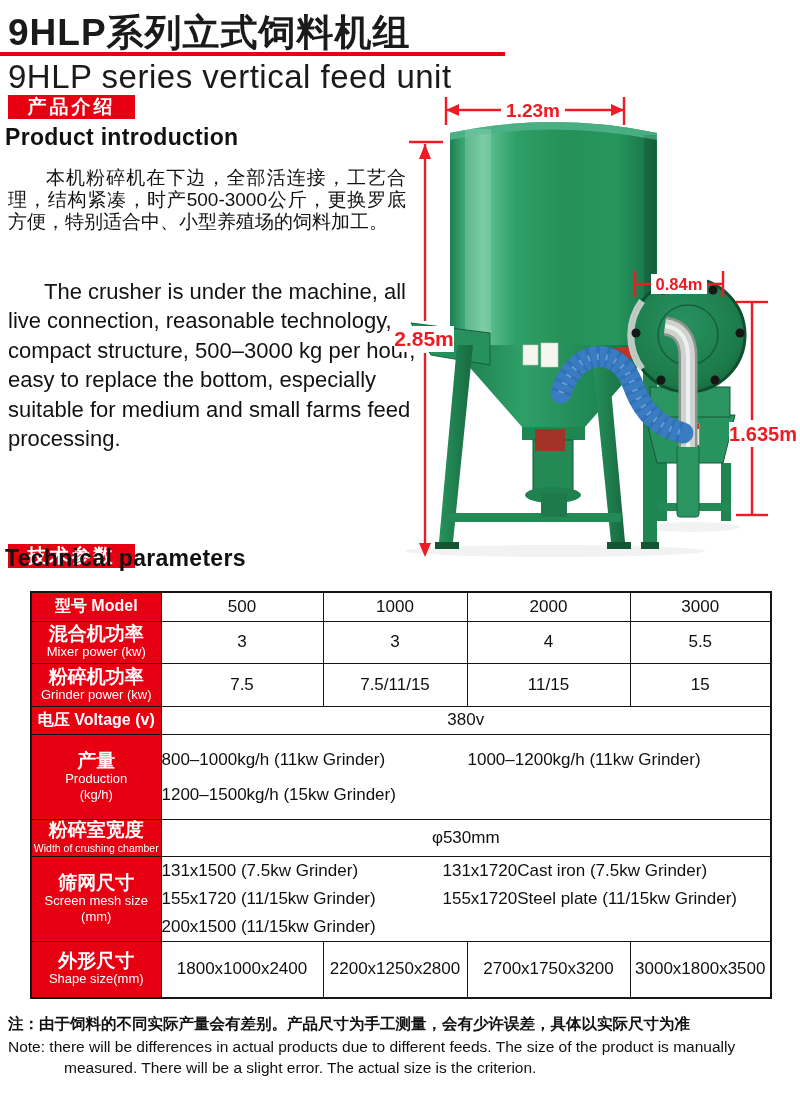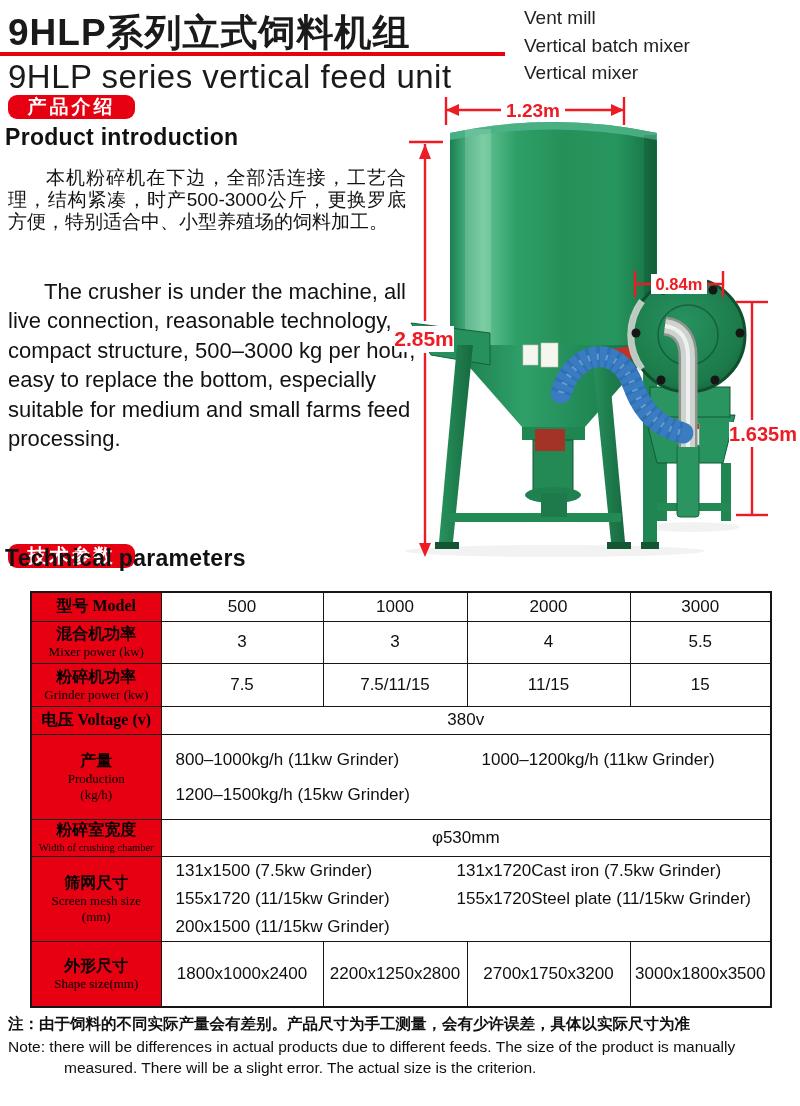--- a/index.html
+++ b/index.html
@@ -9,21 +9,21 @@
 
   
   #title-zh{left:8px;top:8px;font-size:37px;font-weight:700;letter-spacing:1px;color:#1a1a1a;white-space:nowrap;}
   #title-underline{left:0;top:52px;width:505px;height:4px;background:var(--accent-red,#e60012);}
   #title-en{left:8px;top:58px;font-size:33px;font-weight:400;letter-spacing:0.5px;color:#1a1a1a;white-space:nowrap;}
   #product-types{left:524px;top:4px;font-size:19px;line-height:27.5px;color:#222;}
 
   
   .badge{height:16px;min-width:127px;box-sizing:border-box;background:var(--accent-red,#e60012);
          color:#fff;font-size:19px;font-weight:700;letter-spacing:3px;
-         display:flex;align-items:center;justify-content:center;padding:12px 12px;border-radius:9px;}
+         display:flex;align-items:center;justify-content:center;padding:12px 12px;}
   #badge-intro{left:8px;top:95px;}
   #heading-intro{left:5px;top:124px;font-size:23px;font-weight:700;letter-spacing:0.3px;}
   #badge-tech{left:8px;top:517px;margin-top:27px;}
   #heading-tech{left:5px;top:545px;font-size:23px;font-weight:700;letter-spacing:0.3px;}
 
   
   #para-zh{left:8px;top:167px;width:398px;font-size:19px;line-height:22px;text-align:justify;text-indent:2em;color:#121212;}
   #para-en{left:8px;top:277px;width:414px;font-size:22px;line-height:29.4px;text-indent:36px;color:#121212;}
 
   
@@ -32,50 +32,45 @@
   .dim-fill{fill:var(--dimension-red,#ed1c24);stroke:none;}
   .dim-text{fill:var(--dimension-red,#ed1c24);font-weight:700;font-family:"Liberation Sans",sans-serif;}
   .sticker{fill:#f6f6f0;stroke:#c8c8c0;stroke-width:0.6;}
 
   
   #spec-table{left:30px;top:591px;}
   table{border-collapse:collapse;table-layout:fixed;width:740px;}
   td{border:1px solid #161616;text-align:center;vertical-align:middle;
      font-size:17px;color:#0f0f0f;padding:0;overflow:hidden;}
   table{border:2px solid #161616;}
-  td.red{background:var(--accent-red,#e60012);color:#000000;font-family:Liberation Serif, serif;}
-  td.red .zh{font-size:16px;font-weight:700;line-height:20px;}
+  td.red{background:var(--accent-red,#e60012);color:#ffffff;}
+  td.red .zh{font-size:19px;font-weight:700;line-height:20px;}
   td.red .en{font-size:13px;line-height:16px;}
   td.red .en.tiny{font-size:10.5px;}
   td.red .single{font-size:16px;font-weight:700;}
-  .twocol{display:flex;text-align:left;padding-left:14px;align-items:flex-start;}
+  .twocol{display:flex;text-align:left;align-items:flex-start;}
   .r5 .twocol .colL{width:306px;}
   .r7 .twocol .colL{width:281px;}
   .r5 .twocol div div{line-height:35px;}
   .r7 .twocol div div{line-height:28px;}
 
   
   #note-zh{left:8px;top:1014px;font-size:15.5px;font-weight:600;color:#101010;}
   #note-en-1{left:8px;top:1036px;font-size:15.5px;line-height:21px;color:#101010;}
   #note-en-2{left:64px;top:1057px;font-size:15.5px;line-height:21px;color:#101010;}
 </style>
 </head>
 <body>
 
 <div id="page">
 
   <div class="abs" id="title-zh">9HLP系列立式饲料机组</div>
   <div class="abs" id="title-underline"></div>
   <div class="abs" id="title-en">9HLP series vertical feed unit</div>
 
-  <div class="abs" id="product-types">
-    <div>Vent mill</div>
-    <div>Vertical batch mixer</div>
-    <div>Vertical mixer</div>
-  </div>
 
   <div class="abs badge" id="badge-intro">产品介绍</div>
   <div class="abs" id="heading-intro">Product introduction</div>
 
   <div class="abs" id="para-zh">本机粉碎机在下边，全部活连接，工艺合理，结构紧凑，时产500-3000公斤，更换罗底方便，特别适合中、小型养殖场的饲料加工。</div>
   <div class="abs" id="para-en">The crusher is under the machine, all live connection, reasonable technology, compact structure, 500–3000 kg per hour, easy to replace the bottom, especially suitable for medium and small farms feed processing.</div>
 
   <svg class="abs" id="machine-figure" viewBox="0 0 405 470" width="405" height="470">
     <defs>
       <linearGradient id="gradTank" x1="0" y1="0" x2="1" y2="0">
@@ -296,21 +291,21 @@
             <div>155x1720 (11/15kw Grinder)</div>
             <div>200x1500 (11/15kw Grinder)</div>
           </div>
           <div class="colR">
             <div>131x1720Cast iron (7.5kw Grinder)</div>
             <div>155x1720Steel plate (11/15kw Grinder)</div>
           </div>
         </div>
       </td>
     </tr>
-    <tr class="r8" style="height:66px">
+    <tr class="r8" style="height:57px">
       <td class="red">
         <div class="zh">外形尺寸</div>
         <div class="en">Shape size(mm)</div>
       </td>
       <td>1800x1000x2400</td>
       <td>2200x1250x2800</td>
       <td>2700x1750x3200</td>
       <td>3000x1800x3500</td>
     </tr>
   </tbody>

